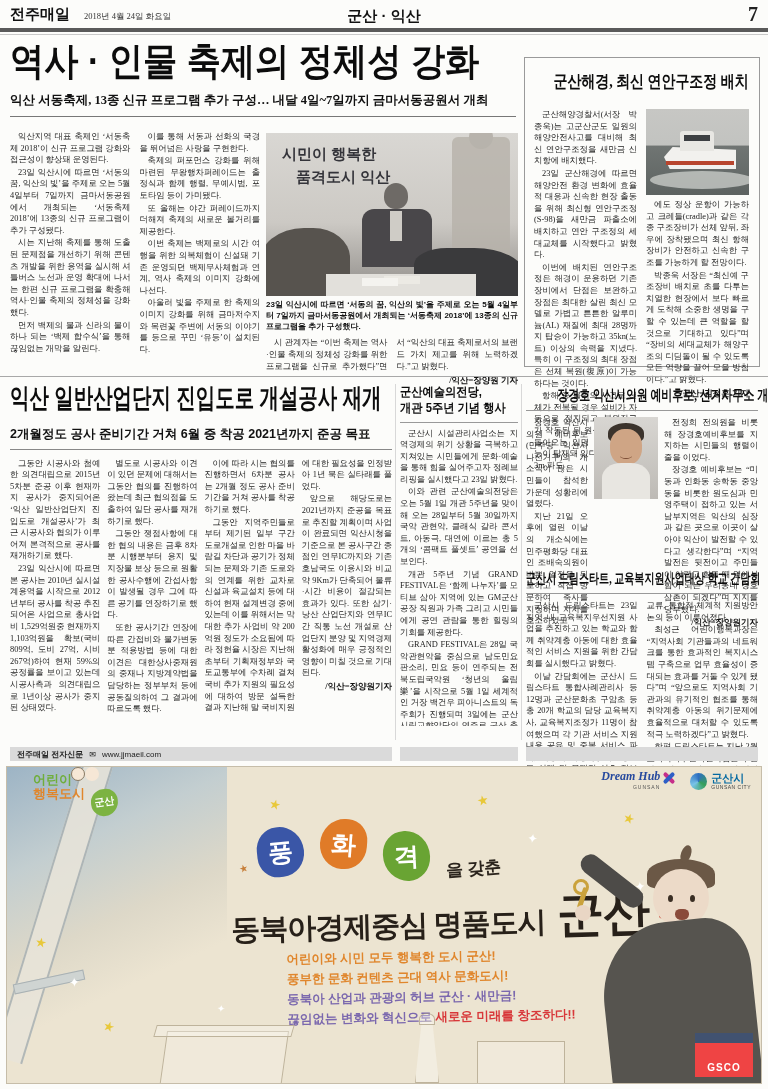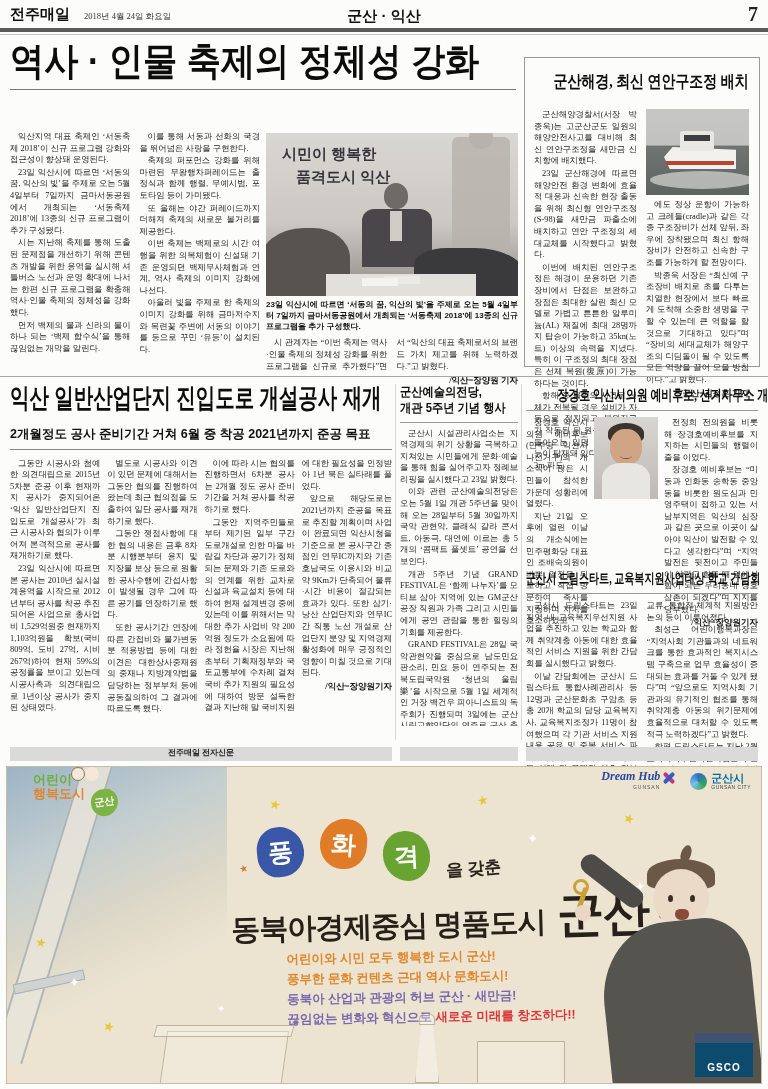--- a/index.html
+++ b/index.html
@@ -83,21 +83,21 @@
   .portrait .face{position:absolute;left:16px;top:12px;width:32px;height:36px;background:#cfa585;border-radius:45%;}
   .portrait .smile{position:absolute;left:26px;top:36px;width:12px;height:5px;border-bottom:1.5px solid #7a4b33;border-radius:50%;}
   .portrait .shirt{position:absolute;left:8px;top:46px;width:48px;height:36px;background:#e8e6e1;border-radius:40% 40% 0 0;}
   .dream{position:absolute;left:526px;top:530px;width:232px;margin-top:40px;}
   .dream-headline{margin:0;font-weight:800;font-size:14px;color:#0d0d0d;white-space:nowrap;
                   transform:scaleX(.72);transform-origin:left;}
   .dream-rule{margin-top:5px;border-top:1px solid #999;margin-bottom:6px;}
   .dream-body{column-count:2;column-gap:9px;height:178px;overflow:hidden;}
   
   .gray-bar{position:absolute;top:747px;height:14px;background:#dadada;display:flex;align-items:center;
-            padding:0 7px;box-sizing:border-box;gap:6px;font-family:"Liberation Sans",sans-serif;font-size:8px;color:#222;flex-direction:column;}
+            padding:0 7px;box-sizing:border-box;gap:6px;font-family:"Liberation Sans",sans-serif;font-size:8px;color:#222;}
   .gb1{left:10px;width:382px;} .gb2{left:400px;width:118px;} .gb3{left:526px;width:232px;}
   .gb-label{font-weight:700;}
   
   .ad{position:absolute;left:6px;top:766px;width:754px;height:316px;background:#ece4d1;border:1px solid #c6bda9;overflow:hidden;}
   .seawall{position:absolute;left:0;top:0;width:220px;height:100%;
            background:linear-gradient(155deg,#9db4c5 0%,#c3ced0 26%,#ddd8c8 48%,rgba(236,228,209,0) 66%);}
   .causeway{position:absolute;left:34px;top:-30px;width:26px;height:330px;background:#e9e5da;
             border-left:2px solid #a9b1b3;border-right:2px solid #a9b1b3;transform:rotate(17deg);opacity:.85;}
   .pier{position:absolute;left:6px;top:210px;width:70px;height:8px;background:#cfd4d2;border:1px solid #a9b1b3;transform:rotate(-12deg);}
   .kids-logo{position:absolute;left:26px;top:6px;font-family:"Liberation Serif",serif;line-height:1.05;}
@@ -147,41 +147,42 @@
   .girl-hand{position:absolute;right:170px;top:62px;width:16px;height:16px;background:#e9d6c4;border-radius:50%;}
   .girl-key{position:absolute;right:176px;top:44px;width:5px;height:22px;background:#caa23c;border-radius:2px;transform:rotate(18deg);}
   .girl-keyring{position:absolute;right:172px;top:36px;width:10px;height:10px;border:3px solid #caa23c;border-radius:50%;}
   .girl-head{position:absolute;right:52px;top:26px;width:56px;height:58px;background:#ecdac8;border-radius:50%;}
   .girl-hair{position:absolute;right:46px;top:16px;width:68px;height:30px;background:#6b5846;border-radius:50% 50% 20% 20%;}
   .girl-tuft{position:absolute;right:70px;top:2px;width:10px;height:18px;background:#6b5846;border-radius:50%;transform:rotate(20deg);}
   .girl-eye{position:absolute;width:5px;height:7px;background:#3a2e24;border-radius:50%;top:52px;}
   .e1{right:66px;} .e2{right:88px;}
   .girl-mouth{position:absolute;right:72px;top:66px;width:14px;height:11px;background:#8a4a3a;border-radius:40% 40% 50% 50%;}
   .girl-body{position:absolute;right:6px;top:78px;width:150px;height:170px;background:#56544f;border-radius:45% 30% 0 0;transform:rotate(-6deg);}
-  .gsco{position:absolute;right:8px;bottom:6px;width:58px;height:44px;background:#0c4a6e;color:#fff;
+  .gsco{position:absolute;right:8px;bottom:6px;width:58px;height:44px;background:#ef4444;color:#fff;
         font-family:"Liberation Sans",sans-serif;font-weight:800;font-size:10px;letter-spacing:1px;
         display:flex;align-items:flex-end;justify-content:center;padding-bottom:4px;box-sizing:border-box;}
   .gsco:before{content:"";position:absolute;left:0;top:0;width:100%;height:10px;background:#415270;}
 </style>
 </head>
 <body>
 
 <div class="page">
 
   <div class="masthead">
     <span class="paper-name">전주매일</span>
     <span class="paper-date">2018년 4월 24일 화요일</span>
     <div class="section-title">군산 · 익산</div>
     <div class="page-number">7</div>
   </div>
   <div class="head-rule"></div>
   <div class="head-rule2"></div>
 
   <div class="lead">
     <h1 class="lead-headline">역사 · 인물 축제의 정체성 강화</h1>
+    <div class="lead-subhead">익산 서동축제, 13종 신규 프로그램 추가 구성… 내달 4일~7일까지 금마서동공원서 개최</div>
     <div class="lead-rule rule"></div>
   </div>
 
   <div class="lead-cols">
     <p class="body">익산지역 대표 축제인 ‘서동축제 2018’이 신규 프로그램 강화와 접근성이 향상돼 운영된다.</p>
     <p class="body">23일 익산시에 따르면 ‘서동의 꿈, 익산의 빛’을 주제로 오는 5월 4일부터 7일까지 금마서동공원에서 개최되는 ‘서동축제 2018’에 13종의 신규 프로그램이 추가 구성됐다.</p>
     <p class="body">시는 지난해 축제를 통해 도출된 문제점을 개선하기 위해 콘텐츠 개발을 위한 용역을 실시해 셔틀버스 노선과 운영 확대에 나서는 한편 신규 프로그램을 확충해 역사·인물 축제의 정체성을 강화했다.</p>
     <p class="body">먼저 백제의 물과 신라의 물이 하나 되는 ‘백제 합수식’을 통해 끊임없는 개막을 알린다.</p>
     <p class="body">이를 통해 서동과 선화의 국경을 뛰어넘은 사랑을 구현한다.</p>
     <p class="body">축제의 퍼포먼스 강화를 위해 마련된 무왕행차퍼레이드는 출정식과 함께 행렬, 무예시범, 포토타임 등이 가미됐다.</p>

